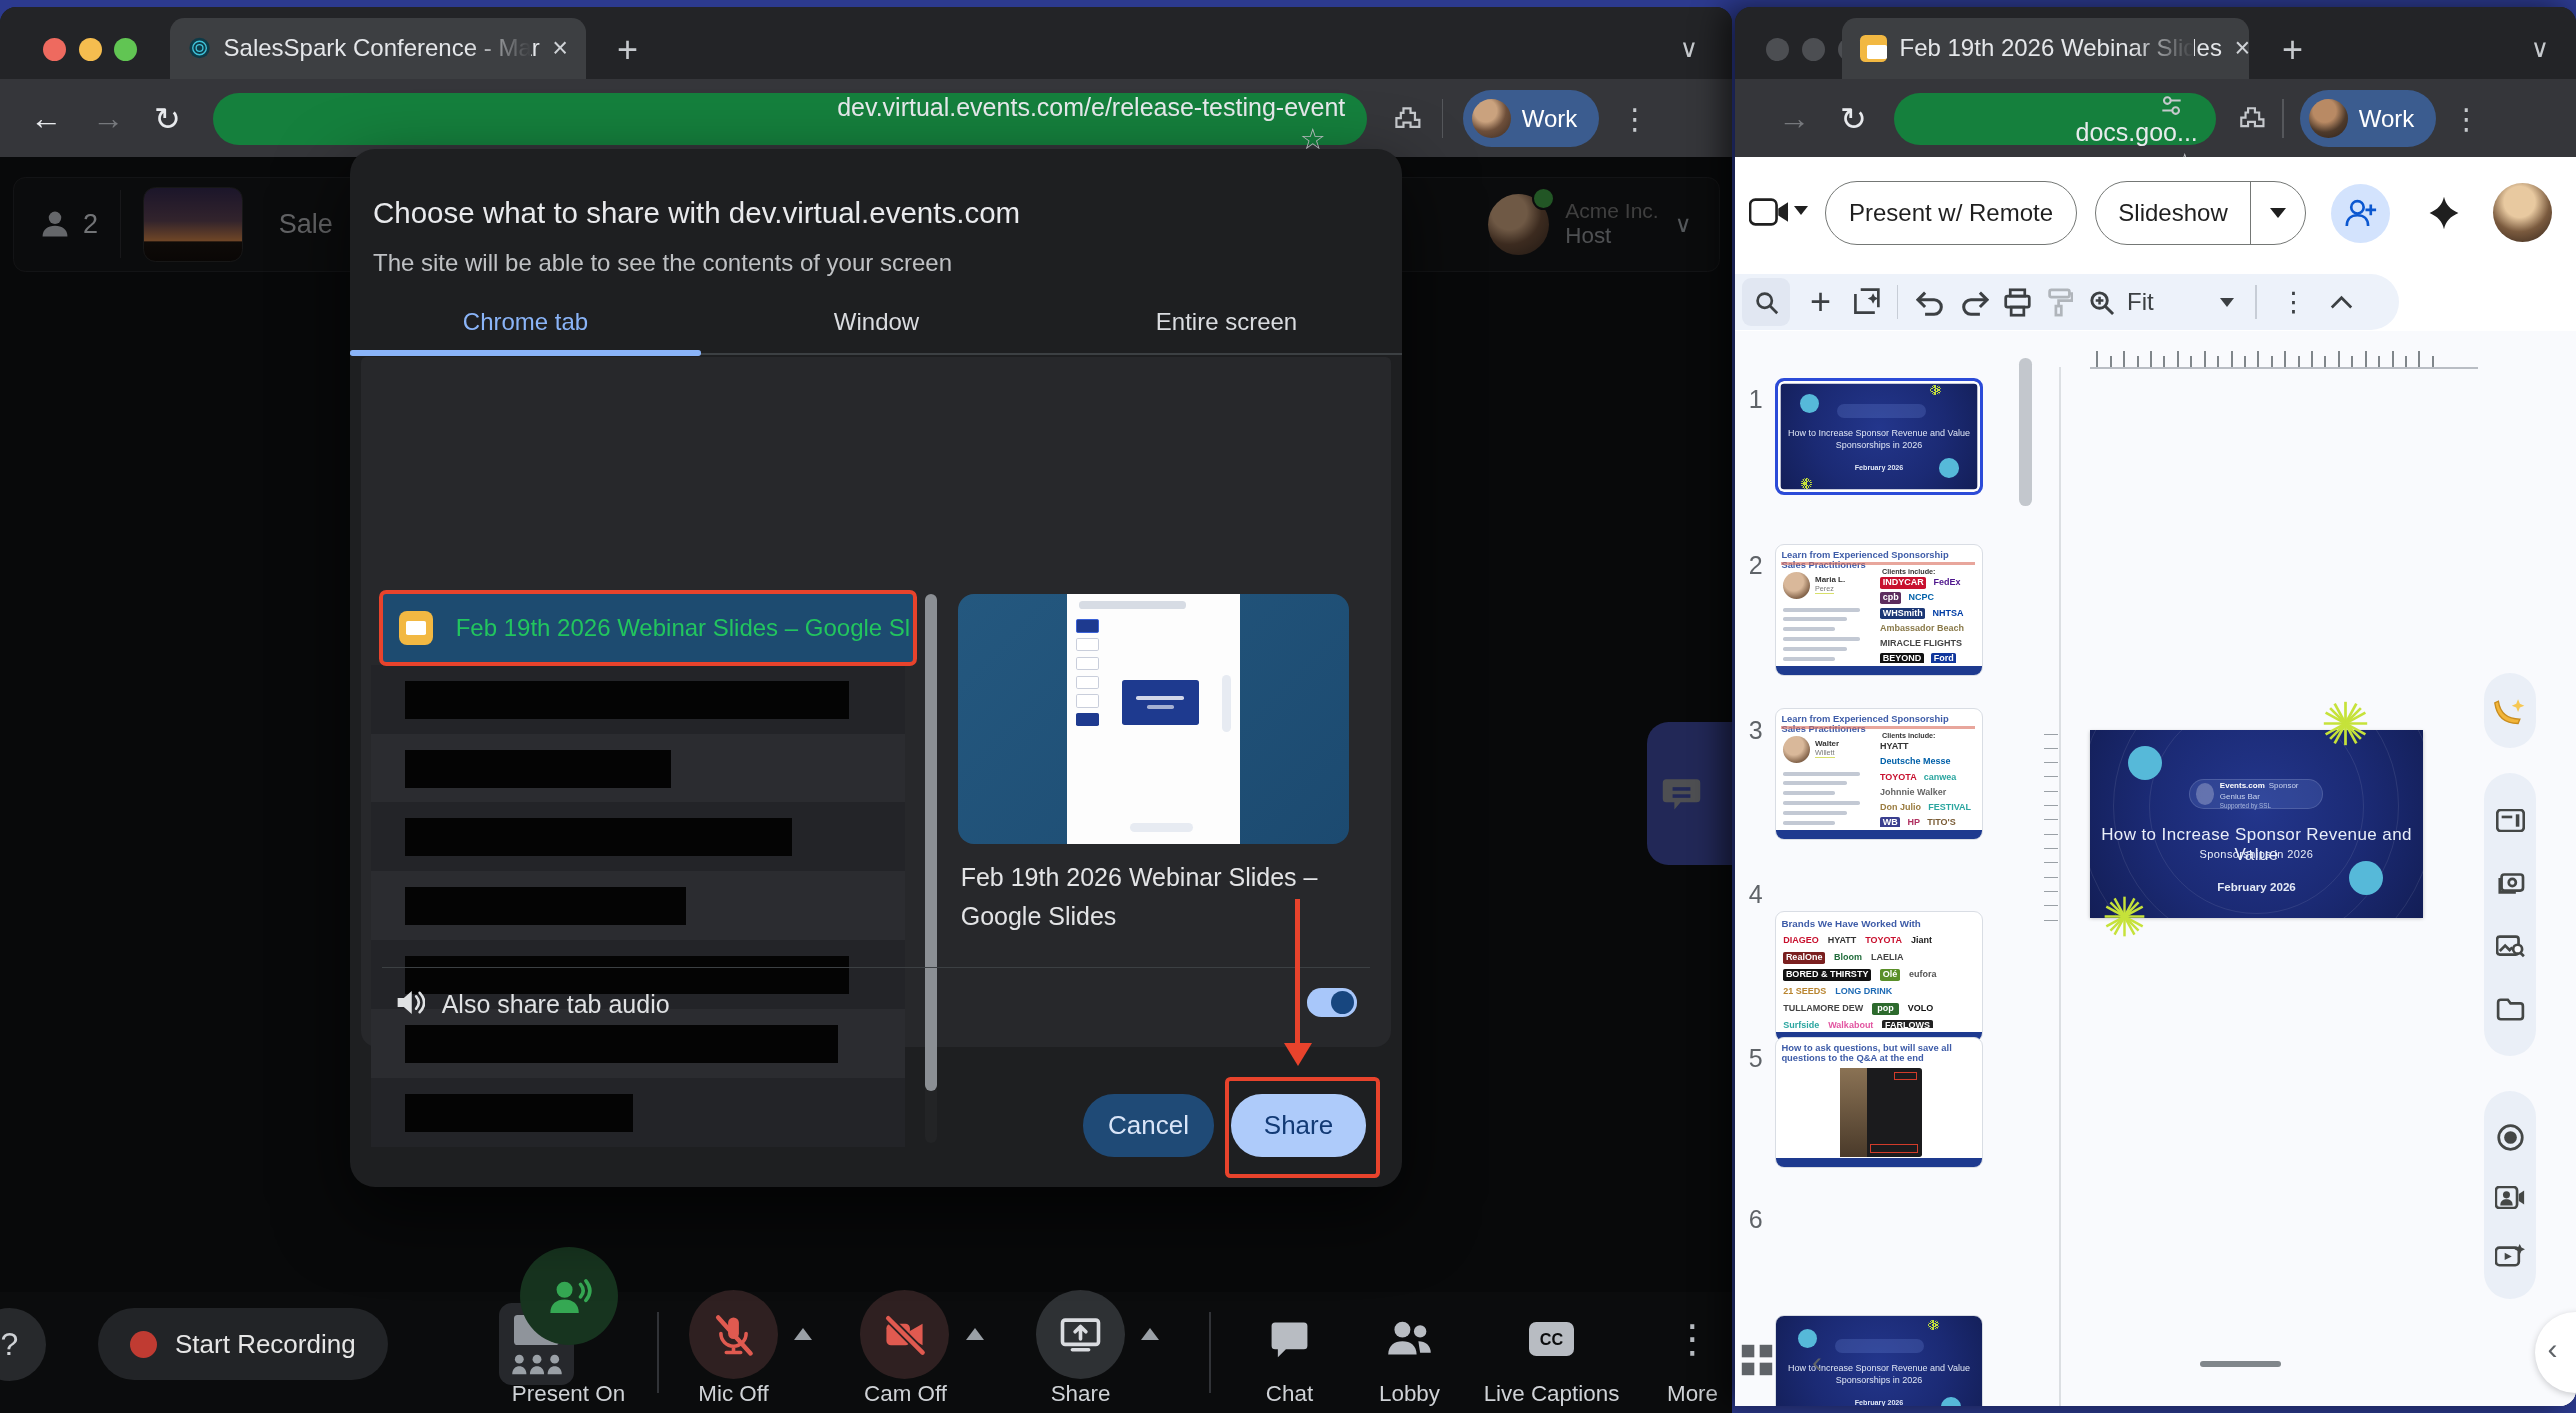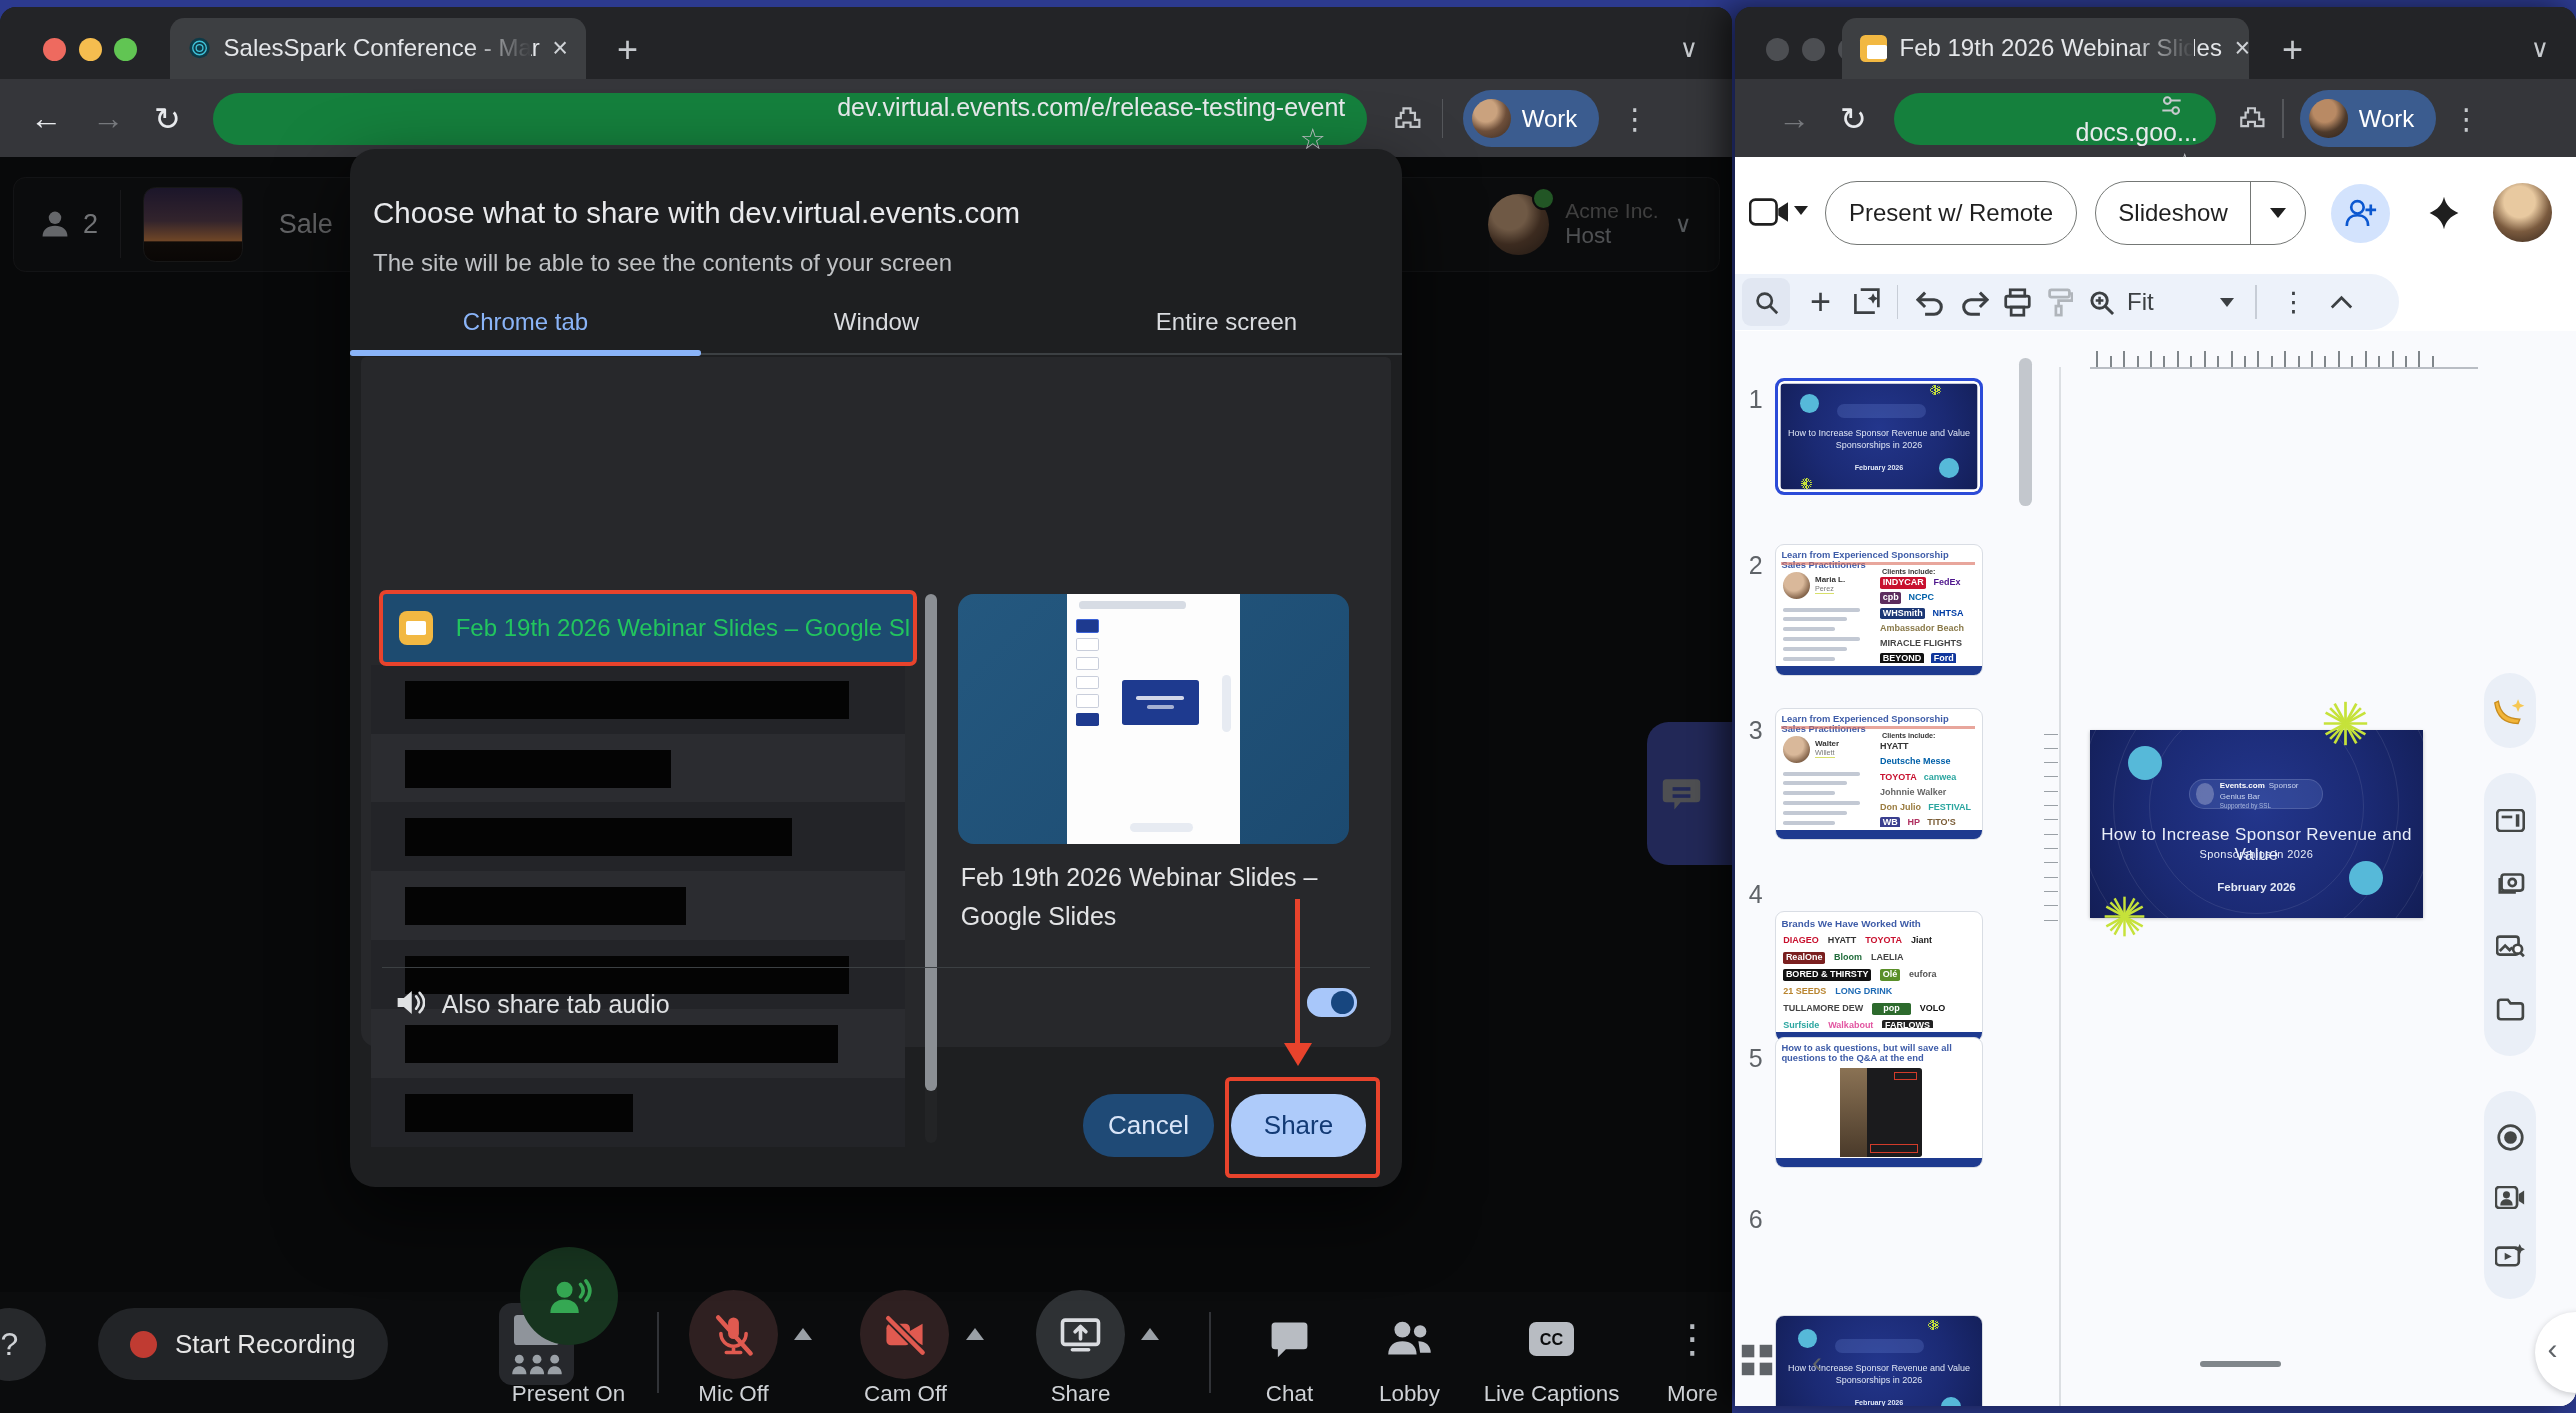--- a/index.html
+++ b/index.html
@@ -547,21 +547,21 @@
               <span class="logo-chip" style="color: rgb(34, 34, 34);">Jiant</span>
               <span class="logo-chip" style="color: rgb(255, 255, 255); background: rgb(122, 31, 31); padding: 0px 2.7px; border-radius: 1.8px;">RealOne</span>
               <span class="logo-chip" style="color: rgb(31, 107, 58);">Bloom</span>
               <span class="logo-chip" style="color: rgb(68, 68, 68);">LAELIA</span>
               <span class="logo-chip" style="color: rgb(255, 255, 255); background: rgb(17, 17, 17); padding: 0px 2.7px; border-radius: 1.8px;">BORED &amp; THIRSTY</span>
               <span class="logo-chip" style="color: rgb(255, 255, 255); background: rgb(90, 143, 41); padding: 0px 2.7px; border-radius: 1.8px;">Olé</span>
               <span class="logo-chip" style="color: rgb(85, 85, 85);">eufora</span>
               <span class="logo-chip" style="color: rgb(185, 133, 47);">21 SEEDS</span>
               <span class="logo-chip" style="color: rgb(31, 107, 181);">LONG DRINK</span>
               <span class="logo-chip" style="color: rgb(68, 68, 68);">TULLAMORE DEW</span>
-              <span class="logo-chip" style="color: rgb(255, 255, 255); background: rgb(45, 106, 45); padding: 0px 11px; border-radius: 1.8px;">pop</span>
+              <span class="logo-chip" style="color: rgb(255, 255, 255); background: rgb(45, 106, 45); padding: 0px 5px; border-radius: 1.8px;">pop</span>
               <span class="logo-chip" style="color: rgb(17, 17, 17);">VOLO</span>
               <span class="logo-chip" style="color: rgb(43, 166, 160);">Surfside</span>
               <span class="logo-chip" style="color: rgb(226, 85, 161);">Walkabout</span>
               <span class="logo-chip" style="color: rgb(255, 255, 255); background: rgb(34, 34, 34); padding: 0px 2.7px; border-radius: 1.8px;">FARLOWS</span>
             </div>
             <span style="position: absolute; right: 3.6px; top: -9px; font-size: 7.2px; color: rgb(30, 58, 143); font-weight: 700;">events.com</span>
             <div class="thumb-footer" style=""></div>
           </div>
           <div class="thumb-card" style="top: 706px; height: 131px;">
             <div class="mini-title" style="position: absolute; left: 5.4px; top: 4.5px; width: 95%; font-size: 9.4px; line-height: 10.7px;">How to ask questions, but will save all questions to the Q&amp;A at the end</div>

